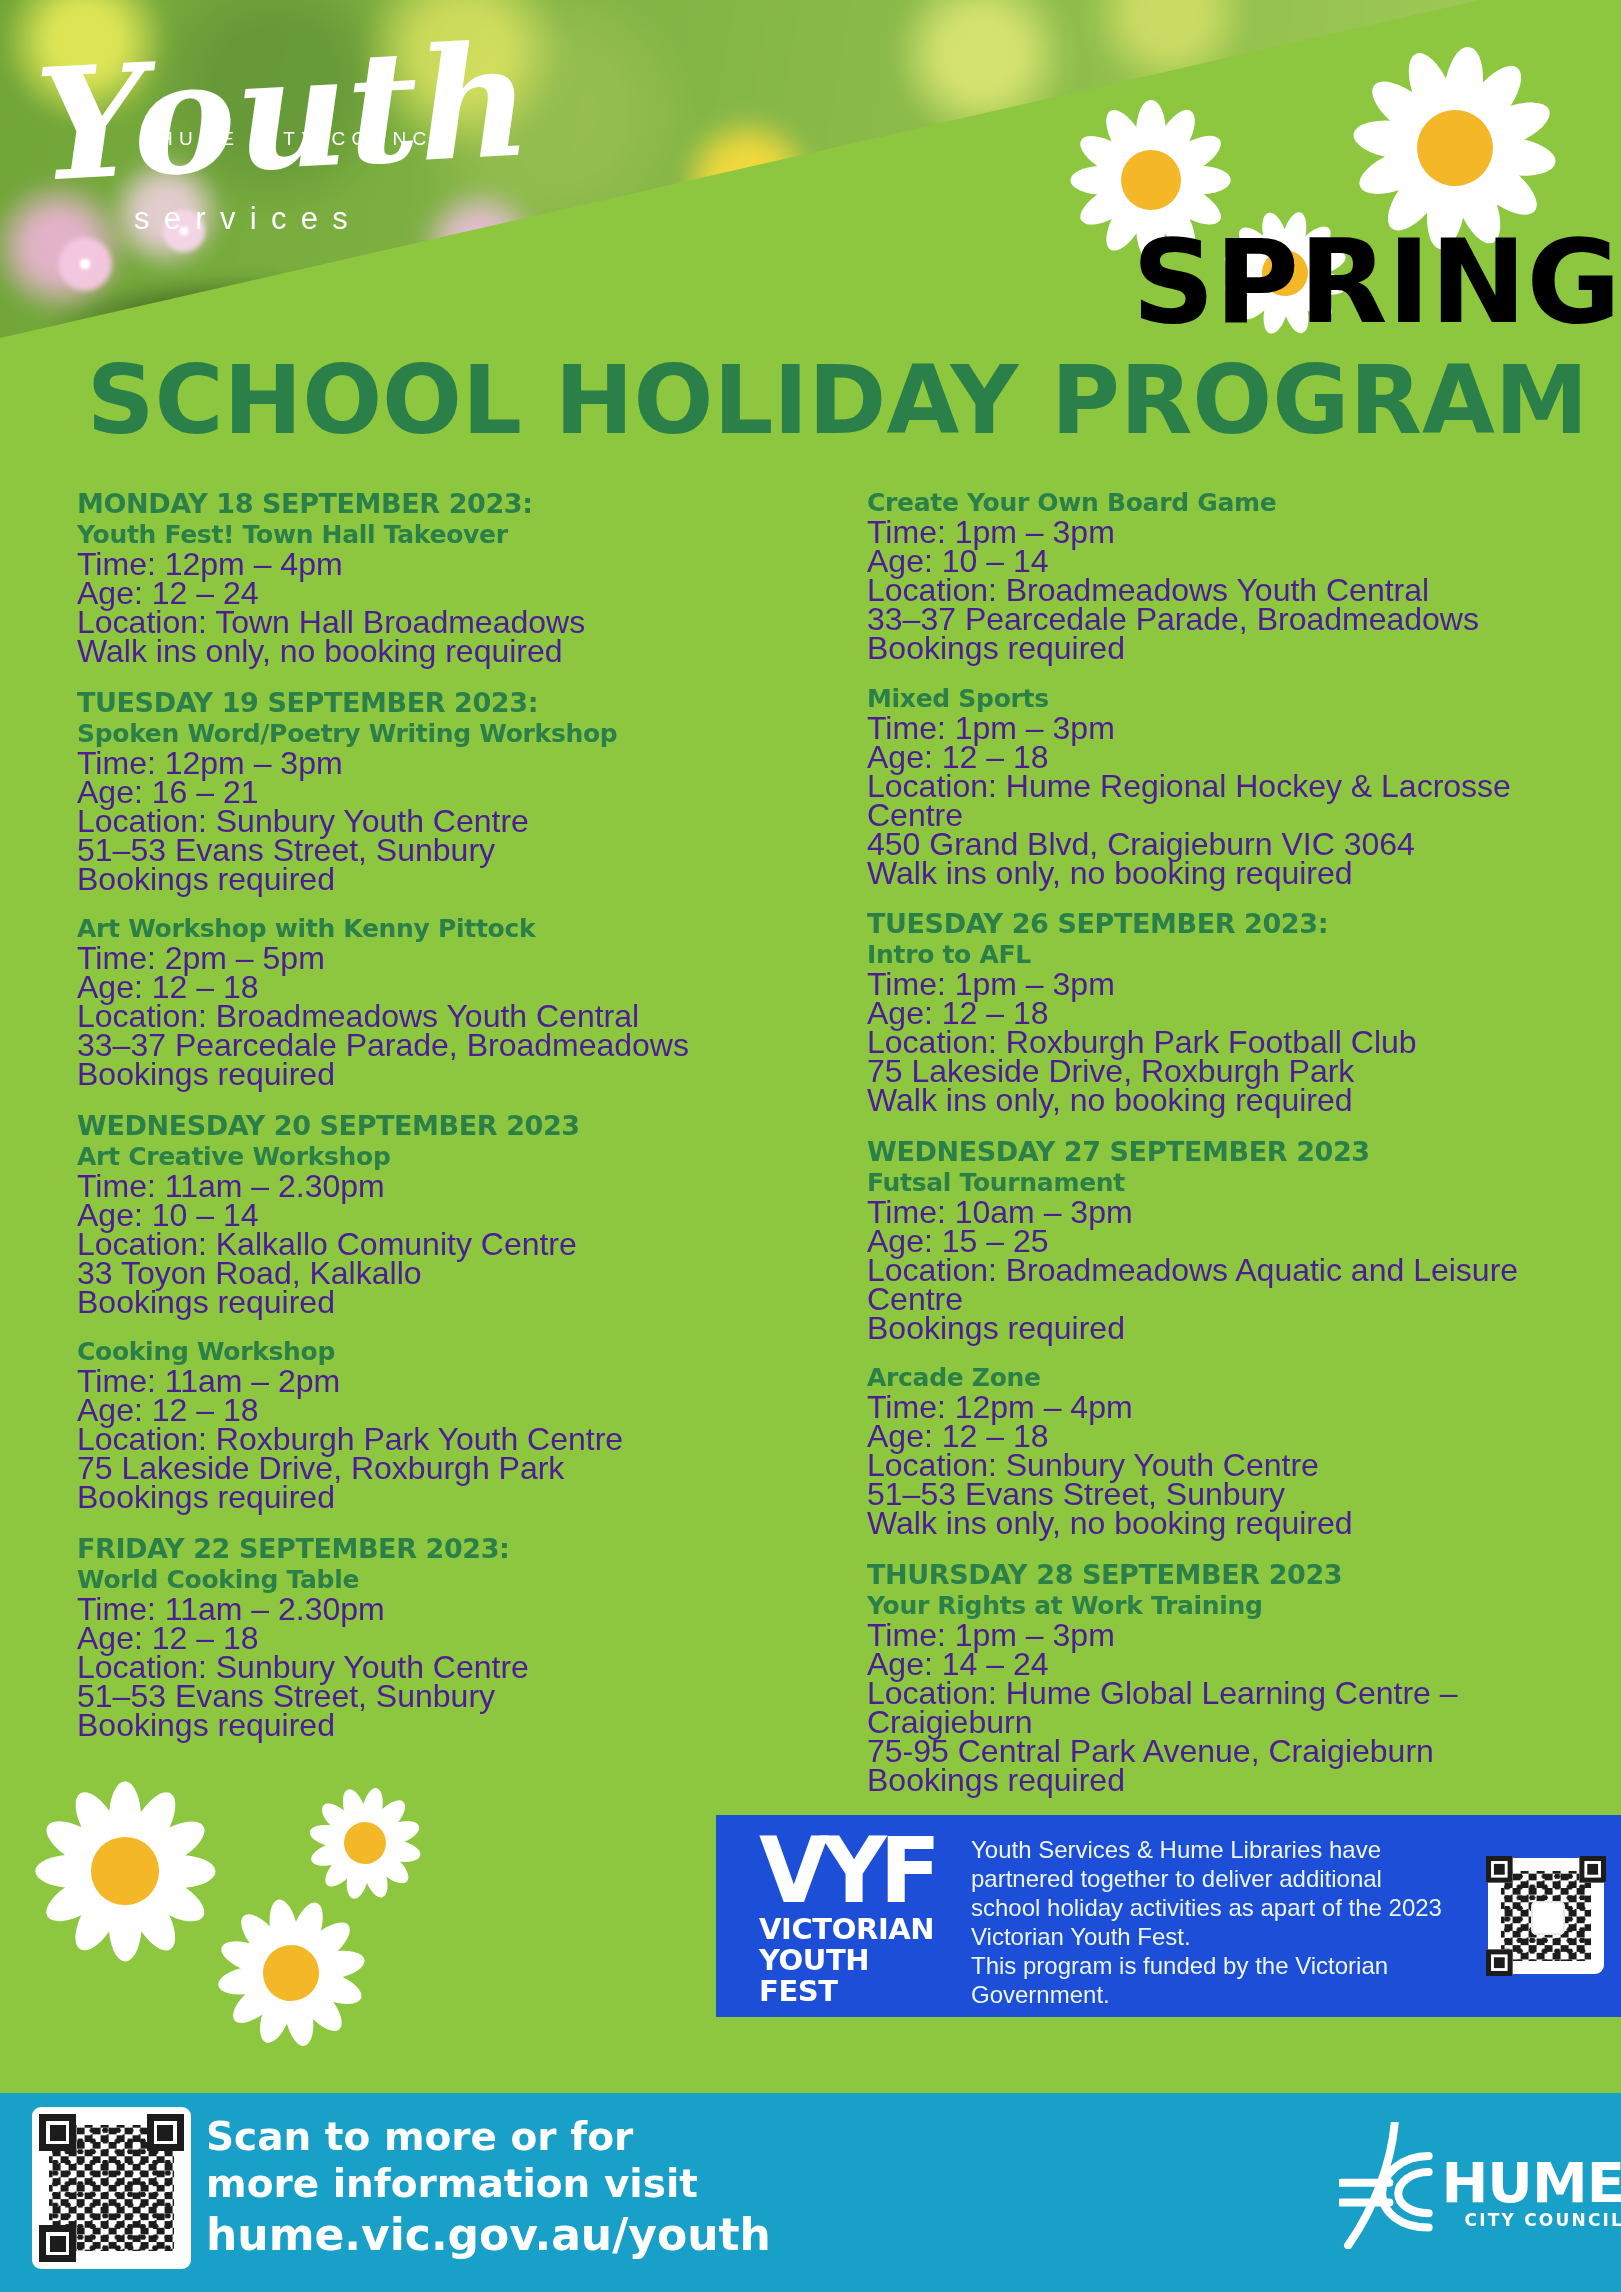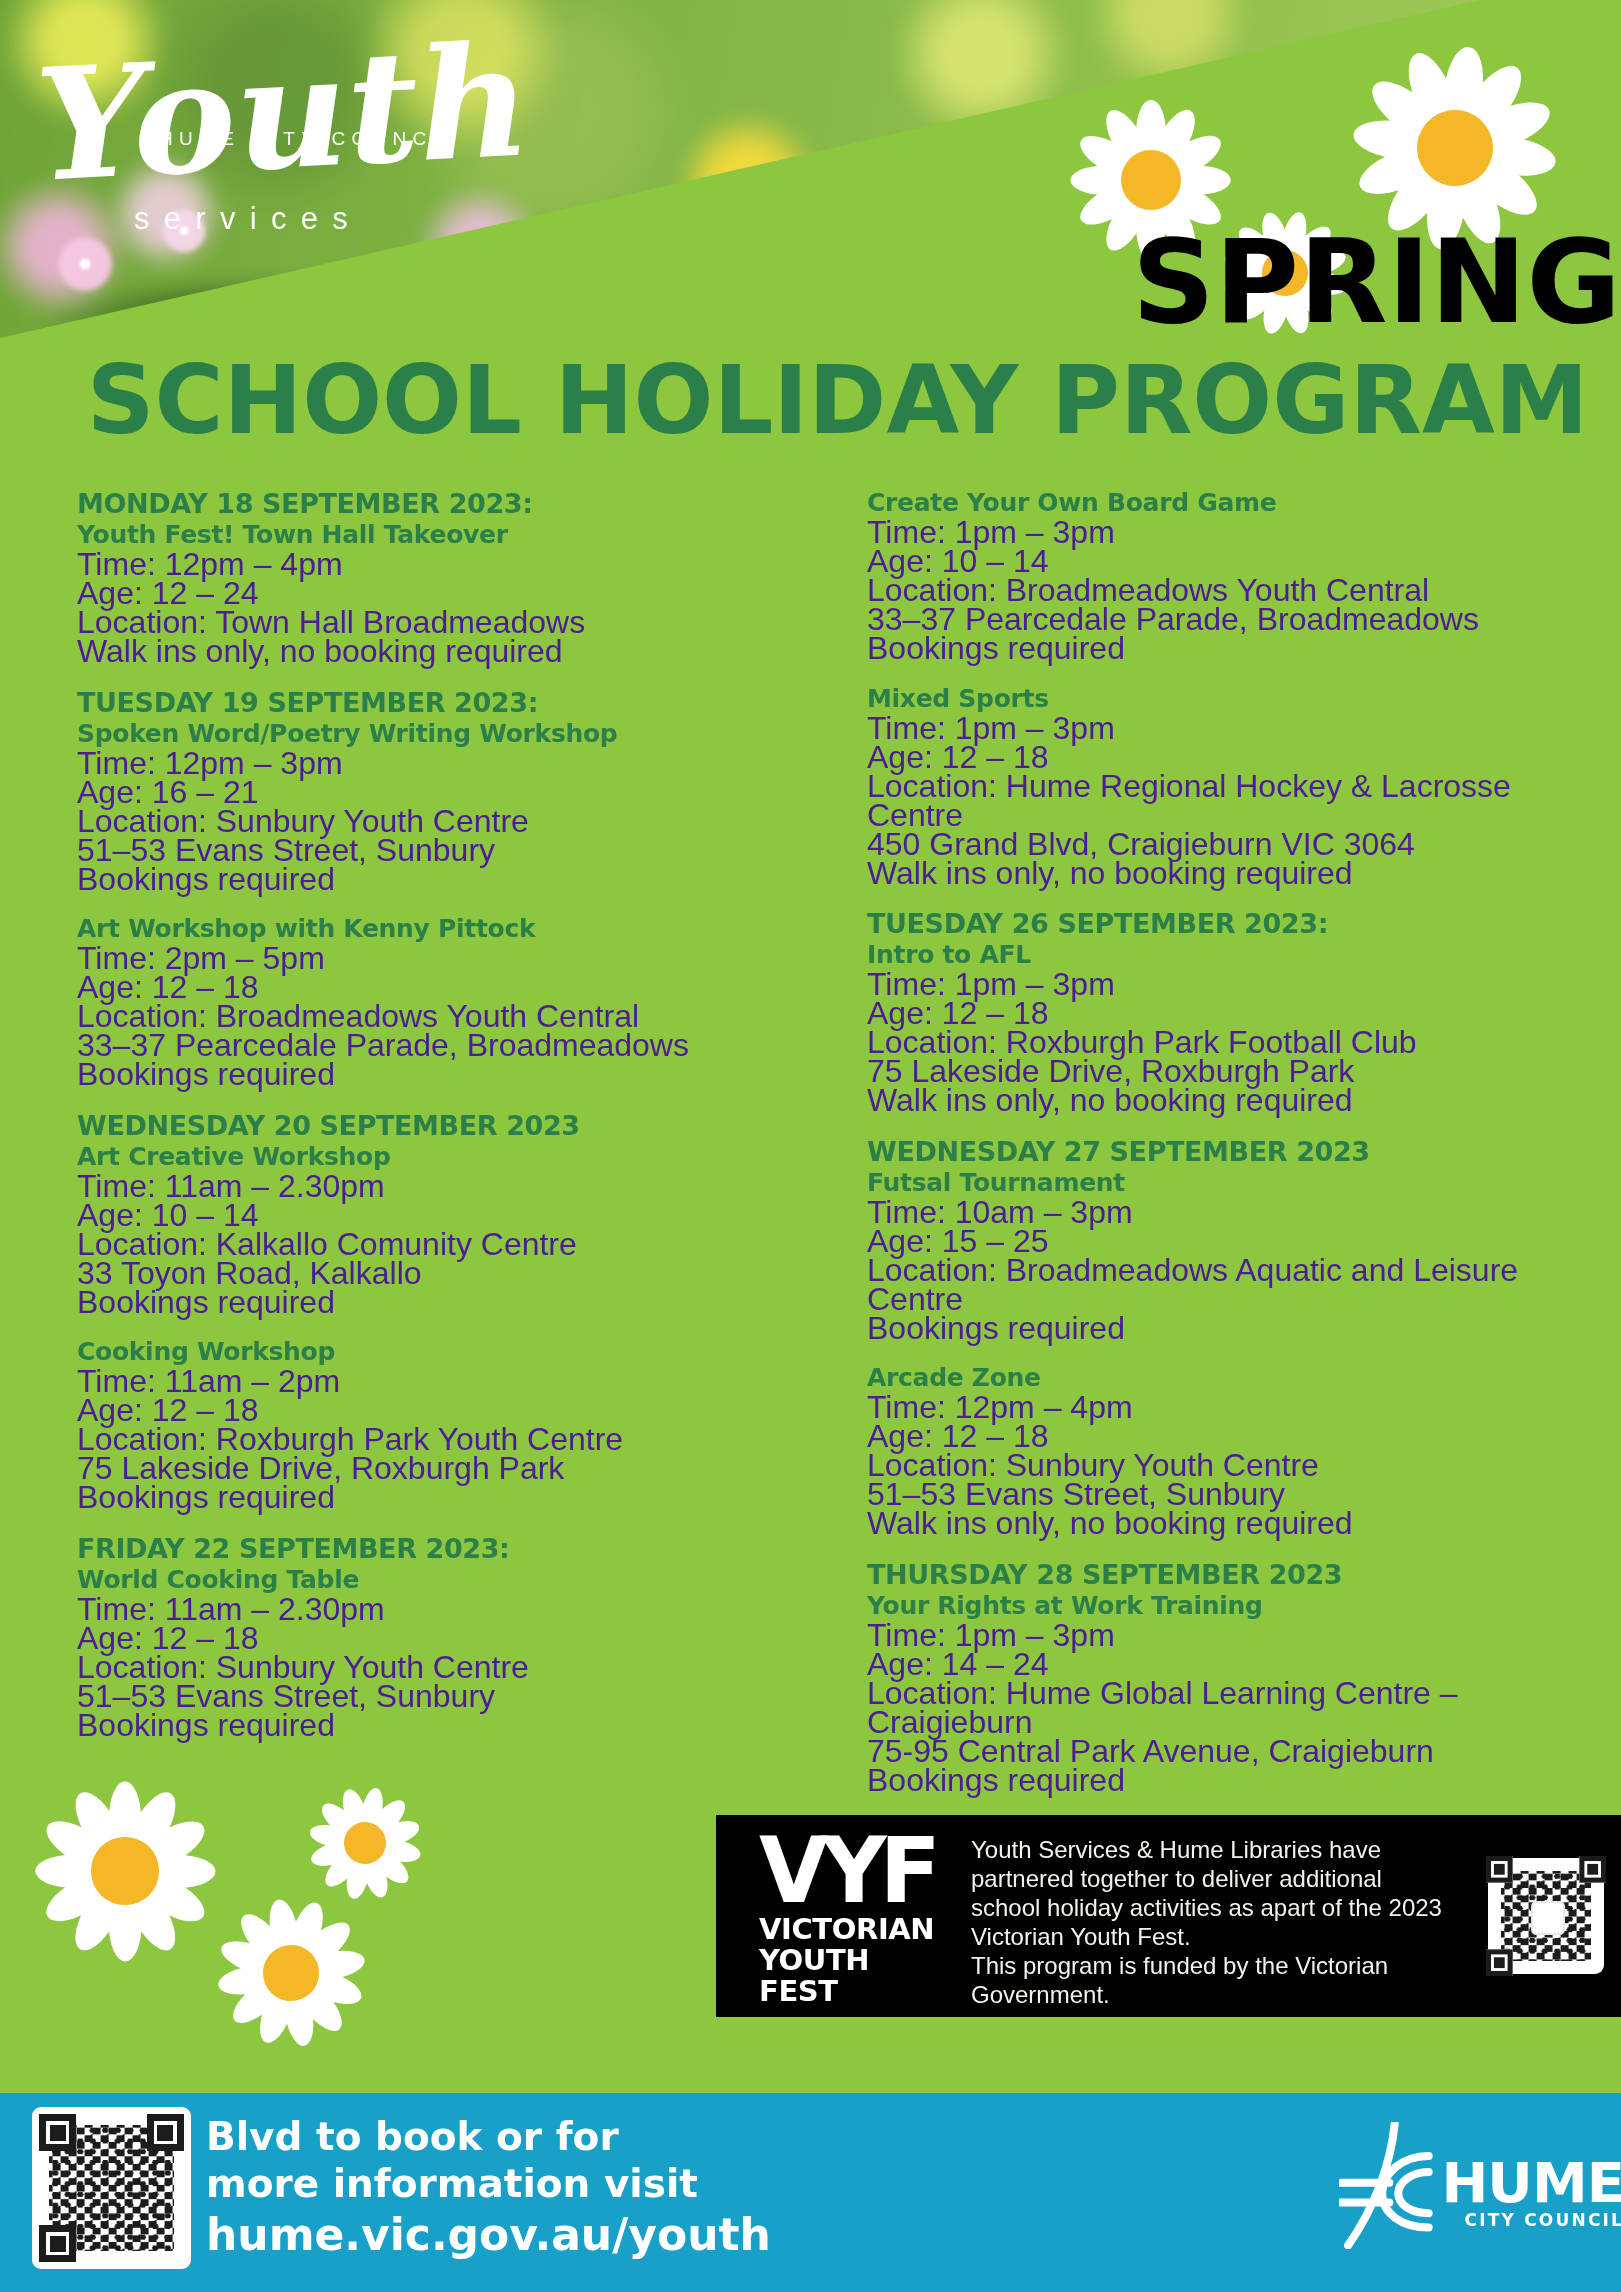--- a/index.html
+++ b/index.html
@@ -95,21 +95,21 @@
     font-size:27px;line-height:32px;letter-spacing:-0.4px;
   }
   .event-name{
     color:#2b8049;font-family:"DejaVu Sans",sans-serif;font-weight:700;
     font-size:25px;line-height:30px;letter-spacing:-0.3px;
   }
   .event-line{color:#4c1d95;font-size:32px;line-height:29px;font-weight:400;}
   
   .vyf-box{
     position:absolute;left:716px;top:1815px;width:905px;height:202px;
-    background:#000000;
+    background:#1d4ed8;
   }
   .vyf-logo{position:absolute;left:43px;top:12.5px;color:#fff;}
   .vyf-acronym{
     font-family:"DejaVu Sans",sans-serif;font-weight:700;
     font-size:90px;line-height:86px;letter-spacing:-7.2px;
   }
   .vyf-name{
     font-family:"DejaVu Sans",sans-serif;font-weight:700;
     font-size:29px;line-height:31px;letter-spacing:-0.4px;
   }
@@ -383,21 +383,21 @@
   </div>
 
   <div class="footer">
     <div class="qr-card" style="left:32px;top:14.3px;width:159px;height:162px;">
       <div class="qr-inner"></div>
       <div class="qr-finder qr-f-tl" style="left:7.2px;top:7.2px;"></div>
       <div class="qr-finder qr-f-tr" style="right:7.2px;top:7.2px;"></div>
       <div class="qr-finder qr-f-bl" style="left:7.2px;bottom:7.2px;"></div>
     </div>
     <div class="scan-text">
-      <div class="scan-line">Blvd to book or for</div>
+      <div class="scan-line">Scan to more or for</div>
       <div class="scan-line">more information visit</div>
       <div class="scan-url">hume.vic.gov.au/youth</div>
     </div>
     <div class="hume-brand">
       <svg class="hume-mark" viewBox="0 0 108 142">
         <g fill="none" stroke="#ffffff" stroke-width="9" stroke-linecap="round">
           <path d="M62 2 C58 45 40 95 10 138"></path>
           <path d="M100 38 C70 38 48 58 48 80 C48 102 70 118 100 118"></path>
           <path d="M100 56 C80 56 66 68 66 80 C66 92 80 102 100 102"></path>
           <path d="M2 68 H56"></path>

